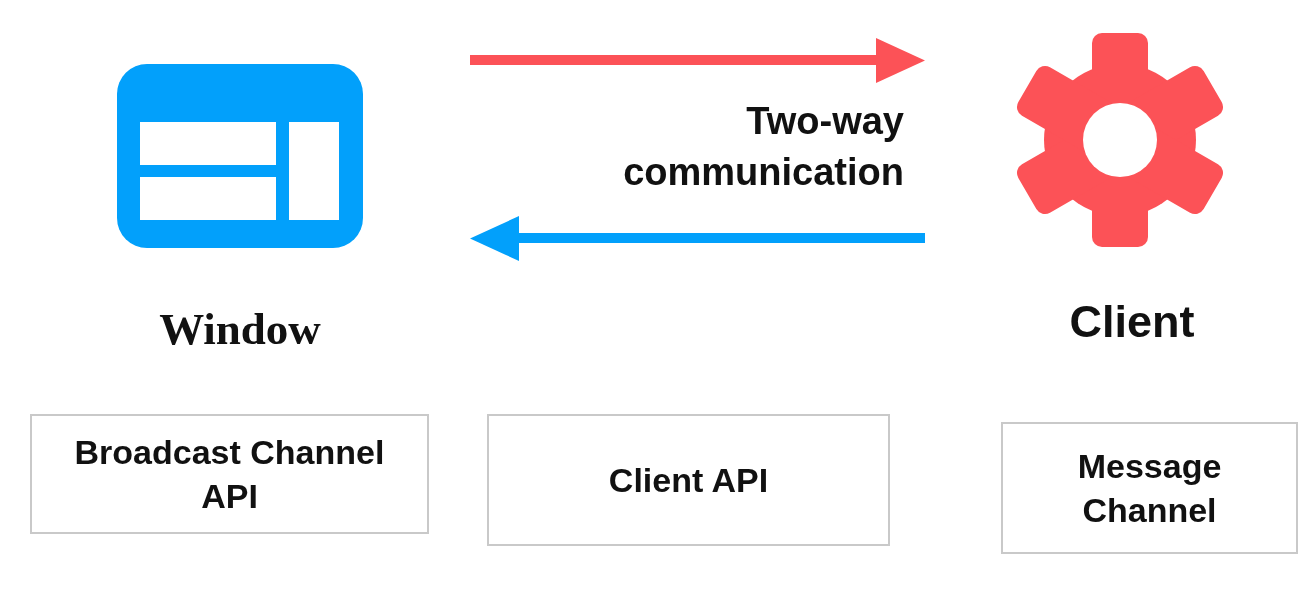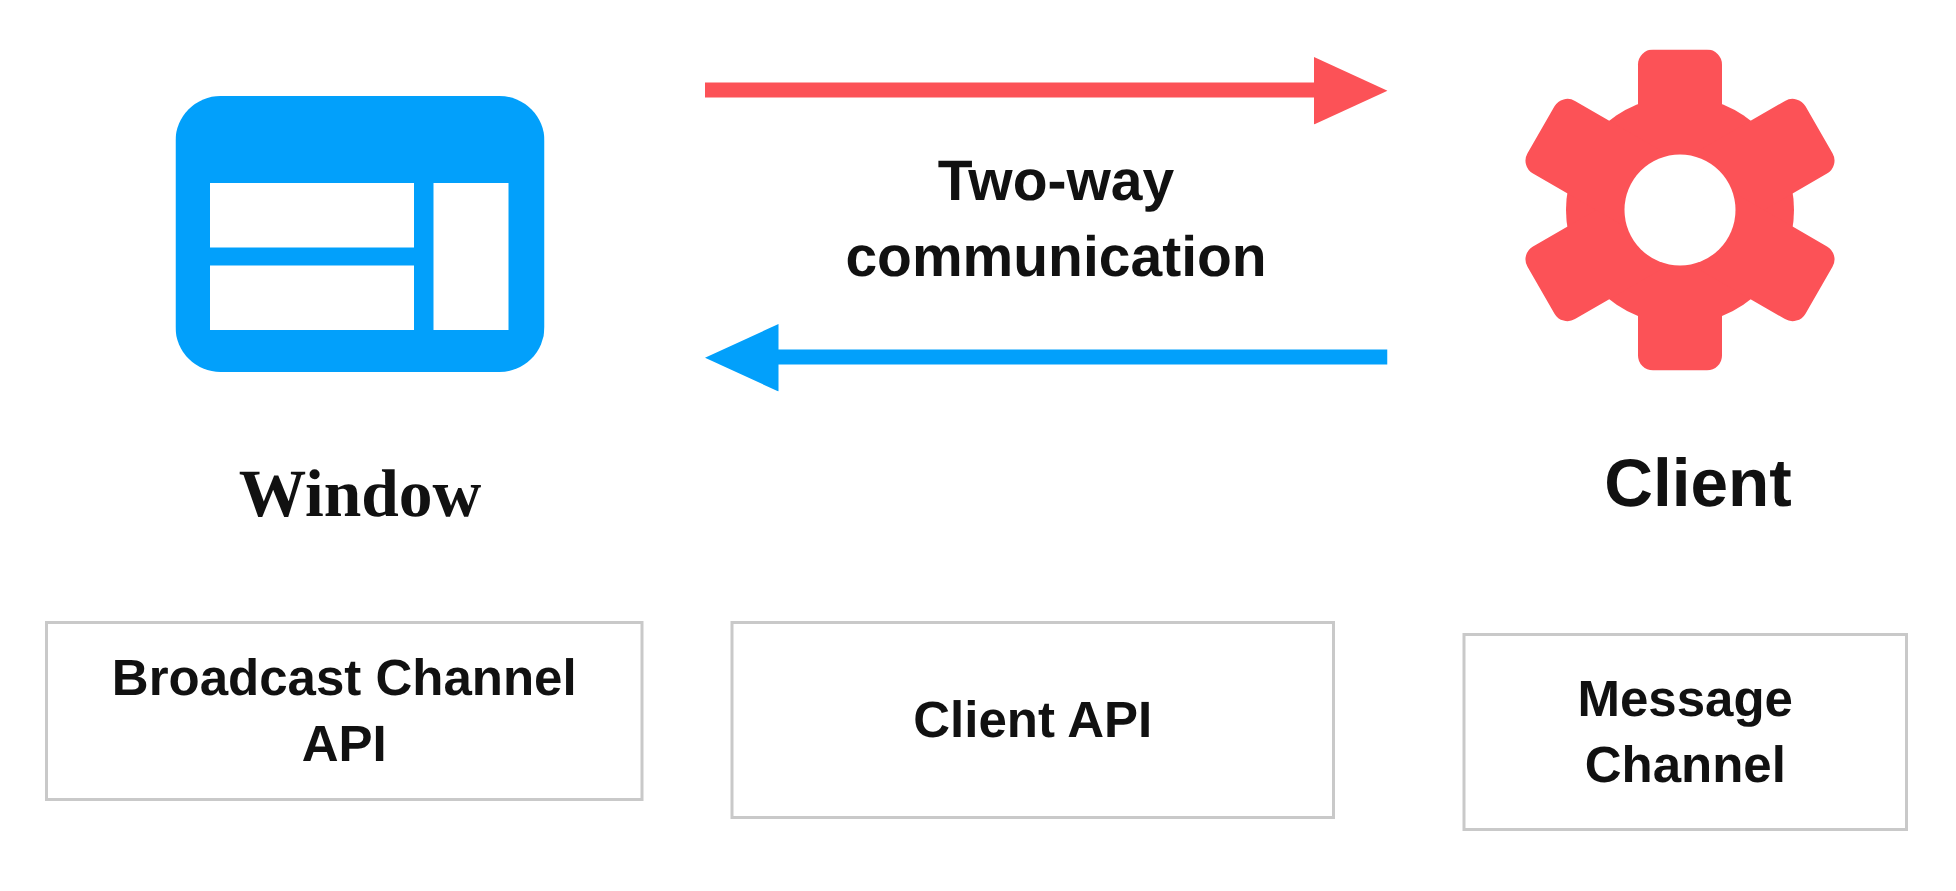--- a/index.html
+++ b/index.html
@@ -36,40 +36,40 @@
   
   .arrow-svg-top    { left: 470px; top: 38px;  width: 455px; height: 45px; }
   .arrow-svg-bottom { left: 470px; top: 216px; width: 455px; height: 45px; }
 
   
   .center-title {
     left: 504px; top: 96px; width: 400px;
     font-size: 38px;
     font-weight: 700;
     line-height: 1.35;
-    text-align: center;
+    text-align: right;
   }
 
   
   .api-box {
     box-sizing: border-box;
     border: 2px solid #c9c9c9;
     background: #ffffff;
     display: flex;
     align-items: center;
     justify-content: center;
     text-align: center;
     font-size: 34px;
     font-weight: 700;
     line-height: 1.3;
     padding: 0 14px;
   }
   .api-box-1 { left: 30px;  top: 414px; width: 399px; height: 120px; justify-content: center; }
   .api-box-2 { left: 487px; top: 414px; width: 403px; height: 132px; }
-  .api-box-3 { left: 975px; top: 422px; width: 297px; height: 132px; padding: 0 8px; }
+  .api-box-3 { left: 1001px; top: 422px; width: 297px; height: 132px; padding: 0 8px; }
 </style>
 </head>
 <body>
 
 <div class="canvas">
 
   <svg class="abs window-icon-svg" viewBox="0 0 246 184" xmlns="http://www.w3.org/2000/svg">
     <rect x="0" y="0" width="246" height="184" rx="30" ry="30" fill="#02a0fb"></rect>
     <rect x="23" y="58" width="136" height="43" fill="#ffffff"></rect>
     <rect x="23" y="113" width="136" height="43" fill="#ffffff"></rect>

